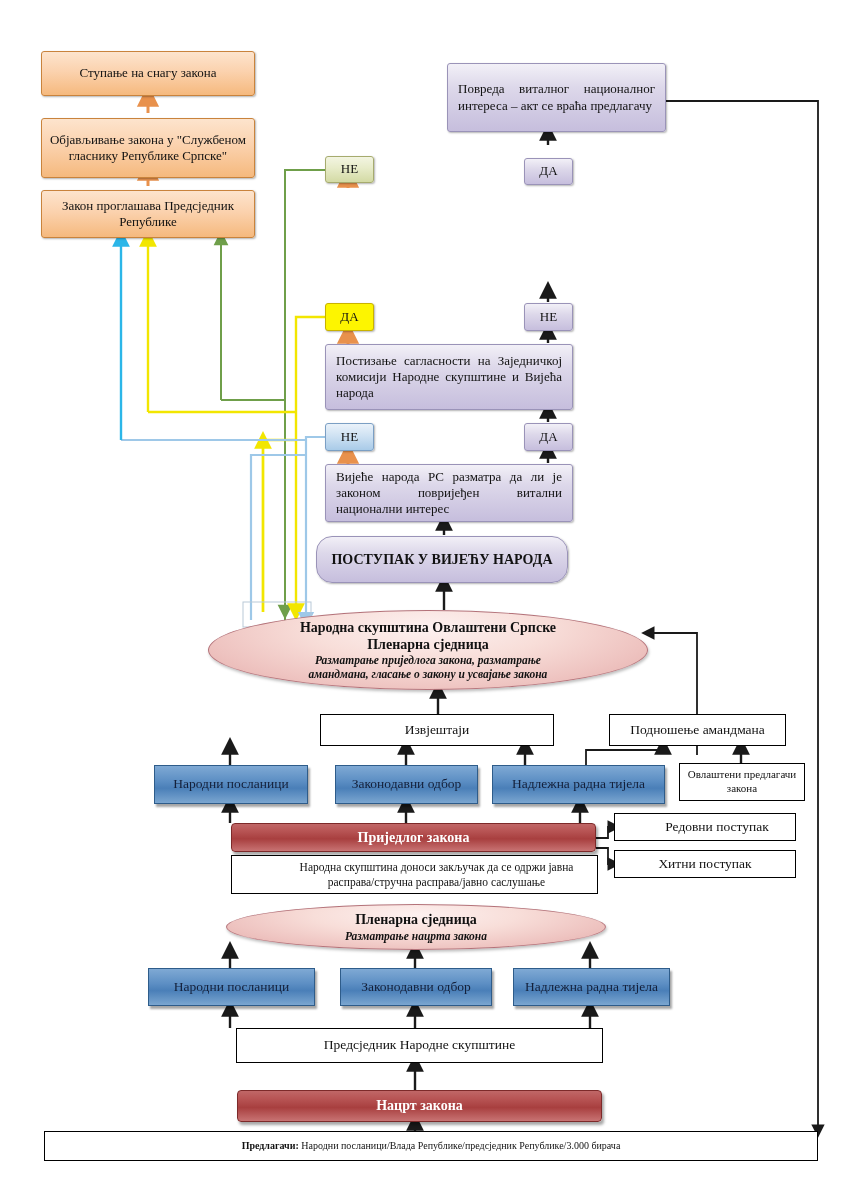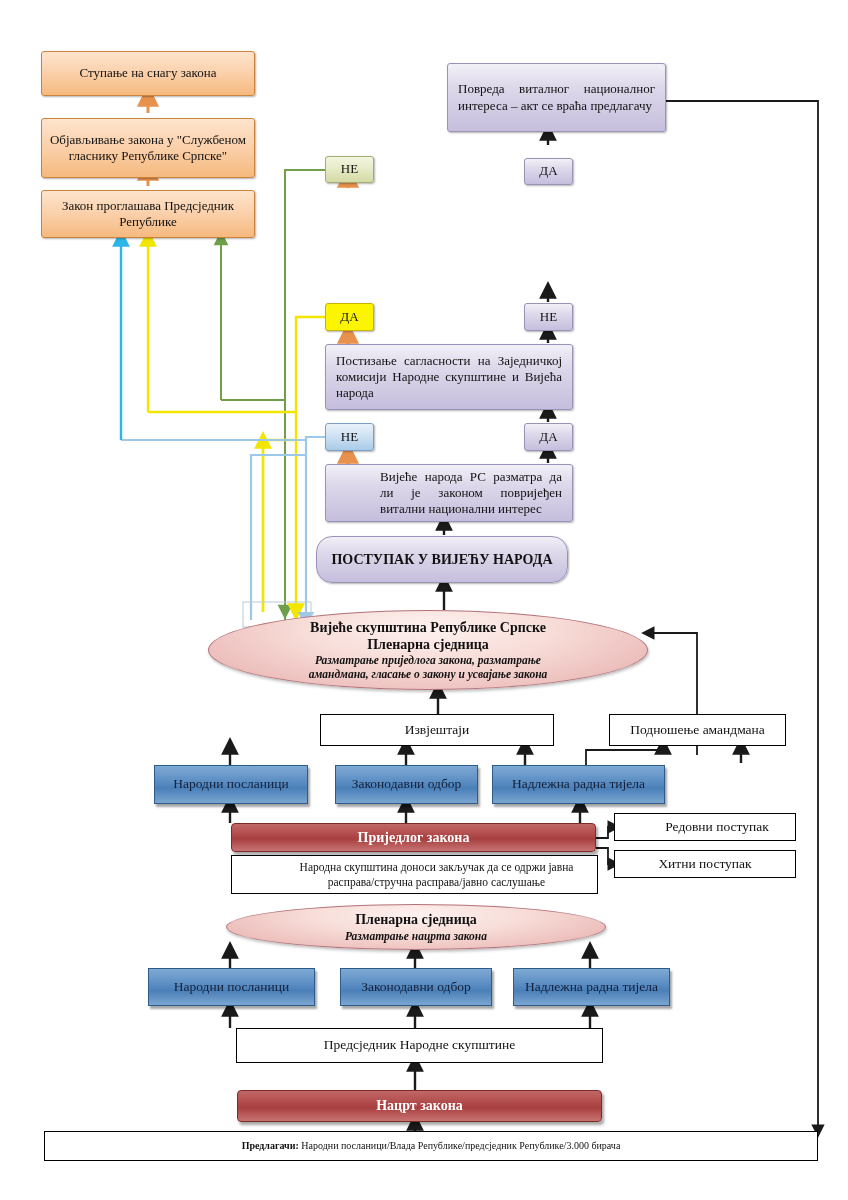--- a/index.html
+++ b/index.html
@@ -265,31 +265,31 @@
     <span class="inner">Постизање сагласности на Заједничкој комисији Народне скупштине и Вијећа народа</span>
   </div>
 
   <div class="node badge blue-b" style="left:325px;top:423px;width:49px;height:28px;">
     <span class="inner">НЕ</span>
   </div>
   <div class="node badge purple-b" style="left:524px;top:423px;width:49px;height:28px;">
     <span class="inner">ДА</span>
   </div>
 
-  <div class="node purple just" style="left:325px;top:464px;width:248px;height:58px;padding-left:44px;">
+  <div class="node purple just" style="left:325px;top:464px;width:248px;height:58px;">
     <span class="inner">Вијеће народа РС разматра да ли је законом повријеђен витални национални интерес</span>
   </div>
 
   <div class="node purple heavy" style="left:316px;top:536px;width:252px;height:47px;border-radius:16px;">
     <span class="inner">ПОСТУПАК У ВИЈЕЋУ НАРОДА</span>
   </div>
 
   <div class="ellipse" style="left:208px;top:610px;width:440px;height:80px;">
     <div class="inner">
-      <span class="t1">Вијеће скупштина Републике Српске</span>
+      <span class="t1">Народна скупштина Овлаштени Српске</span>
       <span class="t1">Пленарна сједница</span>
       <span class="t2">Разматрање приједлога закона,  разматрање</span>
       <span class="t2">амандмана, гласање о закону и усвајање закона</span>
     </div>
   </div>
 
   <div class="node plain" style="left:320px;top:714px;width:234px;height:32px;">
     <span class="inner">Извјештаји</span>
   </div>
 
@@ -300,20 +300,23 @@
   <div class="node blue3d" style="left:154px;top:765px;width:154px;height:39px;">
     <span class="inner">Народни посланици</span>
   </div>
   <div class="node blue3d" style="left:335px;top:765px;width:143px;height:39px;">
     <span class="inner">Законодавни одбор</span>
   </div>
   <div class="node blue3d" style="left:492px;top:765px;width:173px;height:39px;">
     <span class="inner">Надлежна радна тијела</span>
   </div>
 
+  <div class="node plain small" style="left:679px;top:763px;width:126px;height:38px;">
+    <span class="inner">Овлаштени предлагачи закона</span>
+  </div>
 
   <div class="node red3d" style="left:231px;top:823px;width:365px;height:29px;">
     <span class="inner">Приједлог закона</span>
   </div>
 
   <div class="node plain" style="left:614px;top:813px;width:182px;height:28px;padding-left:24px;">
     <span class="inner">Редовни поступак</span>
   </div>
   <div class="node plain" style="left:614px;top:850px;width:182px;height:28px;">
     <span class="inner">Хитни поступак</span>

